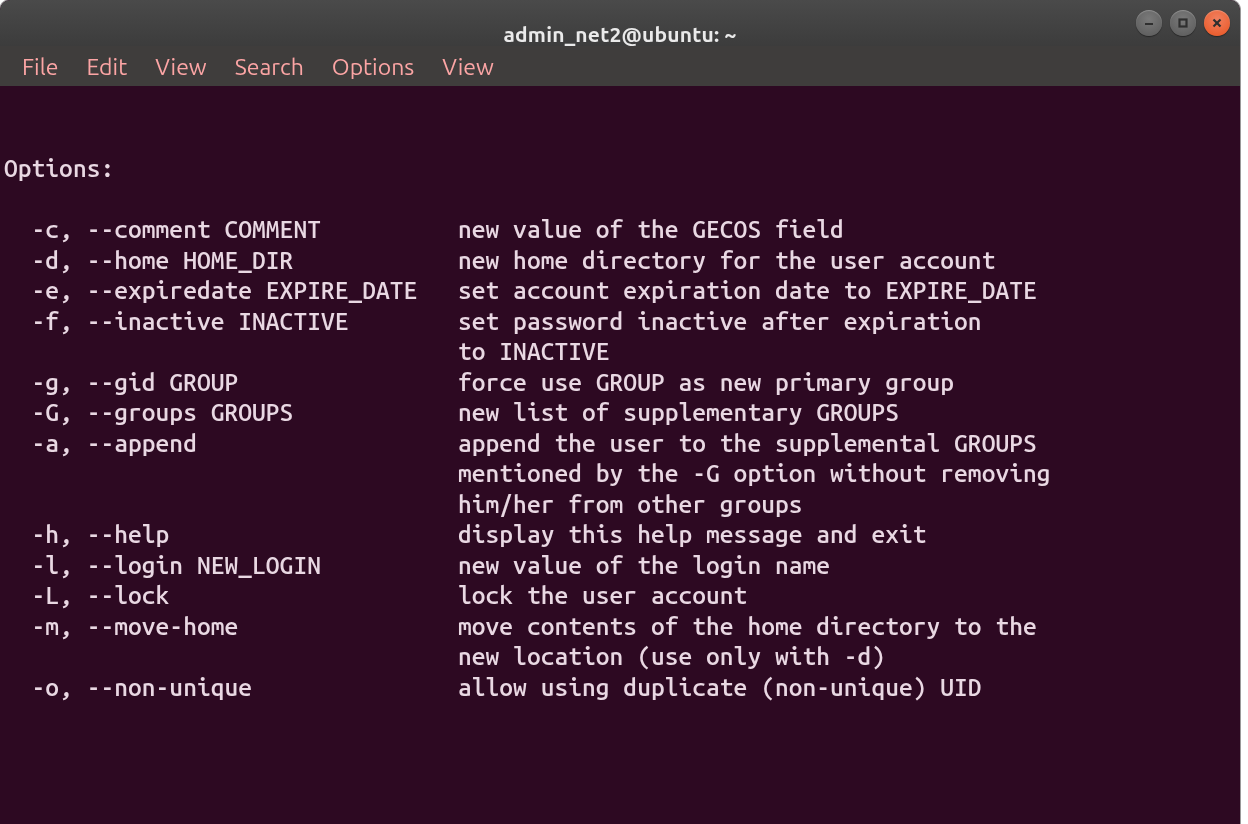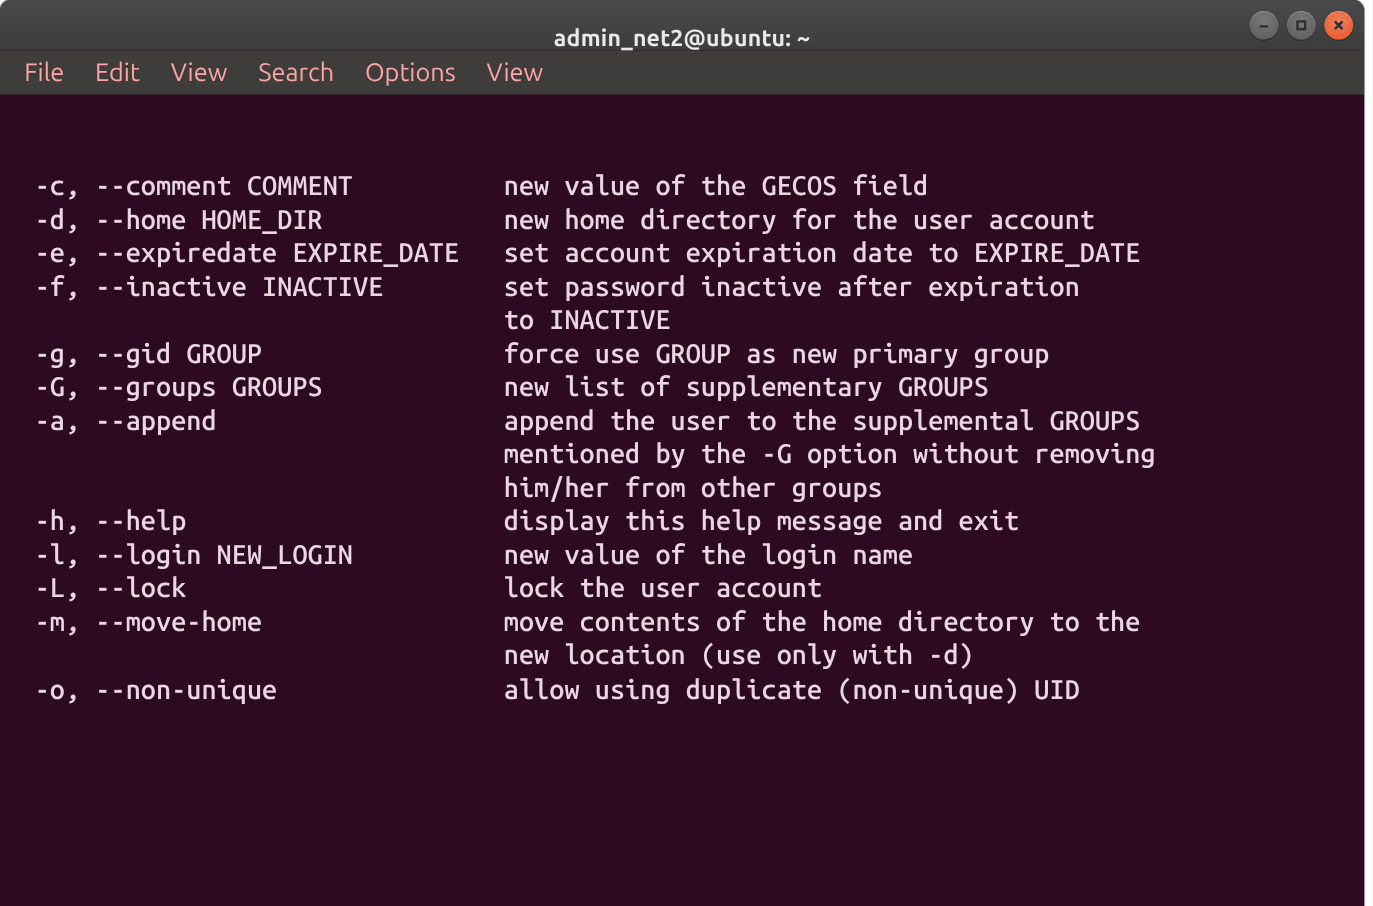--- a/index.html
+++ b/index.html
@@ -128,16 +128,17 @@
     <div class="menu-item">File</div>
     <div class="menu-item">Edit</div>
     <div class="menu-item">View</div>
     <div class="menu-item">Search</div>
     <div class="menu-item">Options</div>
     <div class="menu-item">View</div>
   </div>
 
   <div class="terminal">
 <span class="line"></span>
+<span class="line">Options:</span>
 <div id="opts-container"><span class="line"><span class="opt-col1">  -c, --comment COMMENT</span><span>new value of the GECOS field</span></span><span class="line"><span class="opt-col1">  -d, --home HOME_DIR</span><span>new home directory for the user account</span></span><span class="line"><span class="opt-col1">  -e, --expiredate EXPIRE_DATE</span><span>set account expiration date to EXPIRE_DATE</span></span><span class="line"><span class="opt-col1">  -f, --inactive INACTIVE</span><span>set password inactive after expiration</span></span><span class="line"><span class="opt-col1"></span><span>to INACTIVE</span></span><span class="line"><span class="opt-col1">  -g, --gid GROUP</span><span>force use GROUP as new primary group</span></span><span class="line"><span class="opt-col1">  -G, --groups GROUPS</span><span>new list of supplementary GROUPS</span></span><span class="line"><span class="opt-col1">  -a, --append</span><span>append the user to the supplemental GROUPS</span></span><span class="line"><span class="opt-col1"></span><span>mentioned by the -G option without removing</span></span><span class="line"><span class="opt-col1"></span><span>him/her from other groups</span></span><span class="line"><span class="opt-col1">  -h, --help</span><span>display this help message and exit</span></span><span class="line"><span class="opt-col1">  -l, --login NEW_LOGIN</span><span>new value of the login name</span></span><span class="line"><span class="opt-col1">  -L, --lock</span><span>lock the user account</span></span><span class="line"><span class="opt-col1">  -m, --move-home</span><span>move contents of the home directory to the</span></span><span class="line"><span class="opt-col1"></span><span>new location (use only with -d)</span></span><span class="line"><span class="opt-col1">  -o, --non-unique</span><span>allow using duplicate (non-unique) UID</span></span></div>
   </div>
 
 </div>
 
 </body></html>

